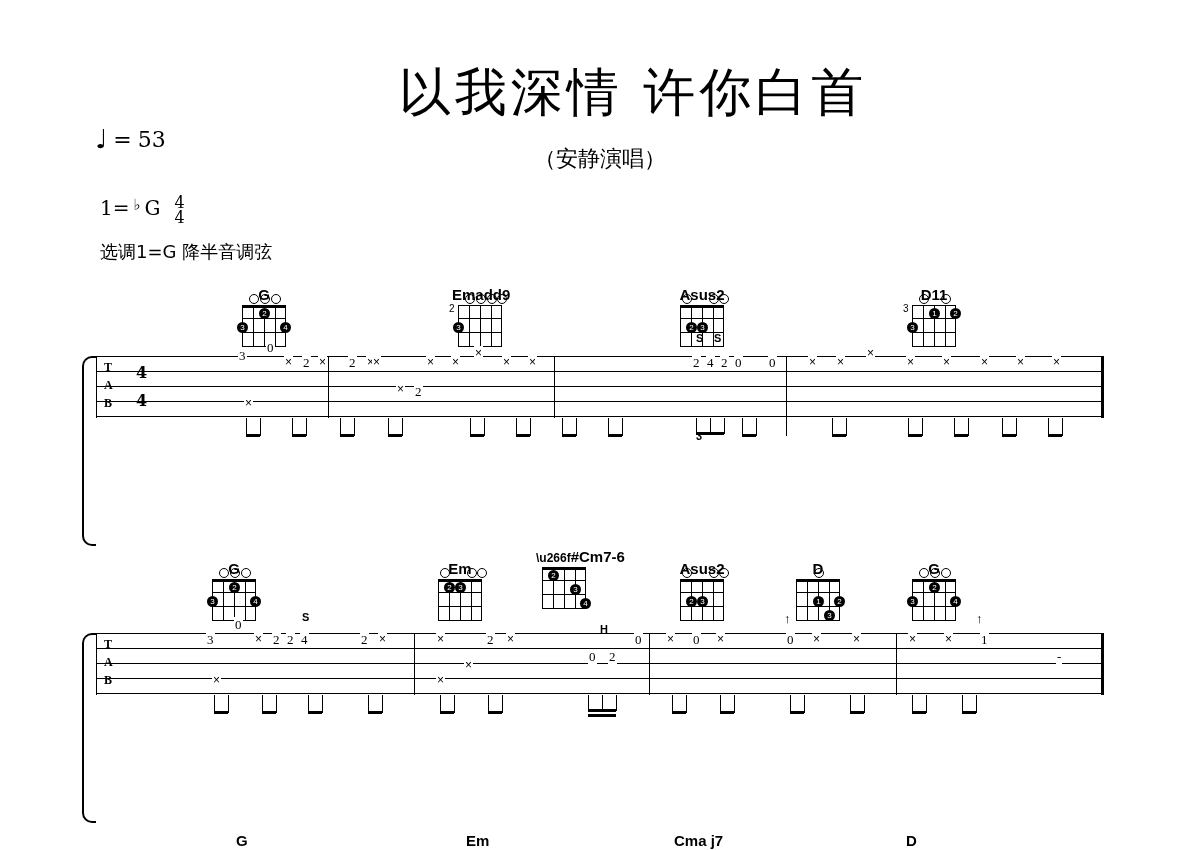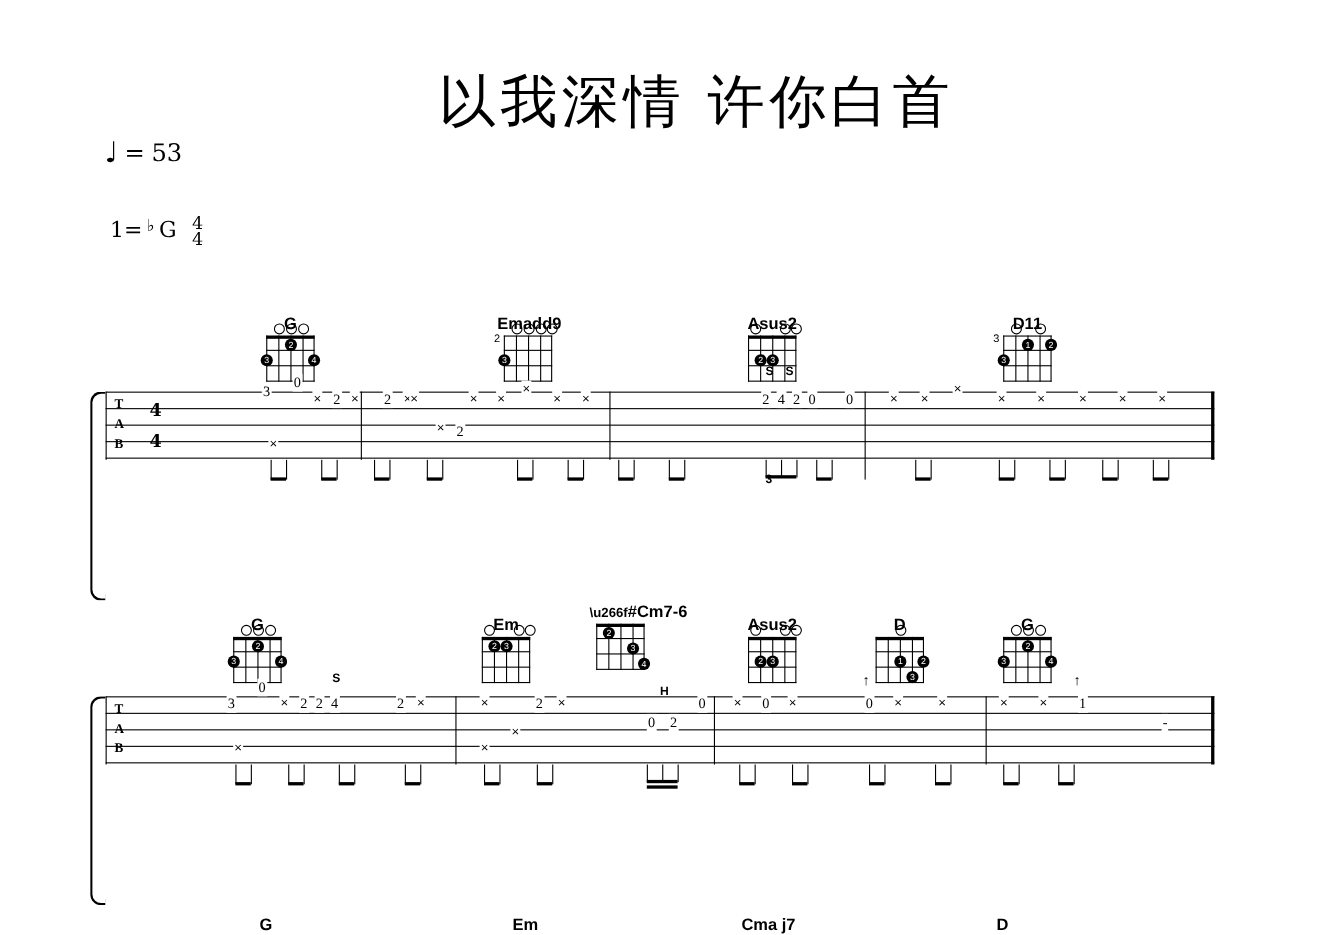--- a/index.html
+++ b/index.html
@@ -97,37 +97,39 @@
     position:absolute;font-family:"DejaVu Serif", serif;font-size:21px;
     white-space:nowrap;letter-spacing:0px;
   }
 </style>
 </head>
 <body>
 
 <div class="sheet">
 
   <div class="title">以我深情 许你白首</div>
+  <div class="subtitle">（安静演唱）</div>
 
   <div class="tempo">
     <span class="note">♩</span>
     <span>=</span>
     <span>53</span>
   </div>
 
   <div class="keysig">
     <span>1=</span>
     <span class="flat">♭</span>
     <span>G</span>
     <span class="timesig">
       <span>4</span>
       <span>4</span>
     </span>
   </div>
 
+  <div class="tuning">选调1=G   降半音调弦</div>
 
 
   <div class="chord" style="left:236px;top:286px;">
     <div class="cname">G</div>
     <div class="grid">
       <div class="nut"></div>
       <div class="vline" style="left:0"></div>
         <div class="vline" style="left:11px"></div>
       <div class="vline" style="left:22px"></div>
         <div class="vline" style="left:33px"></div>

